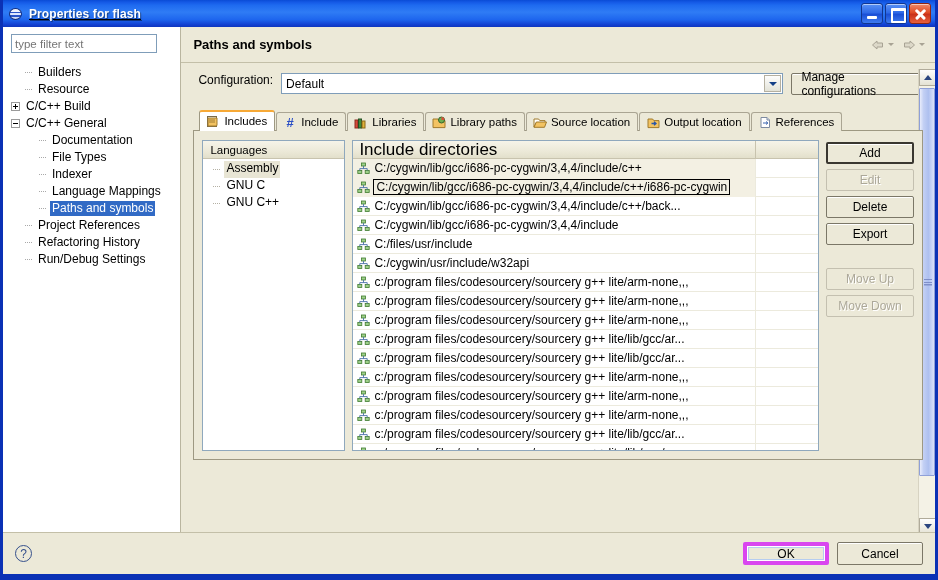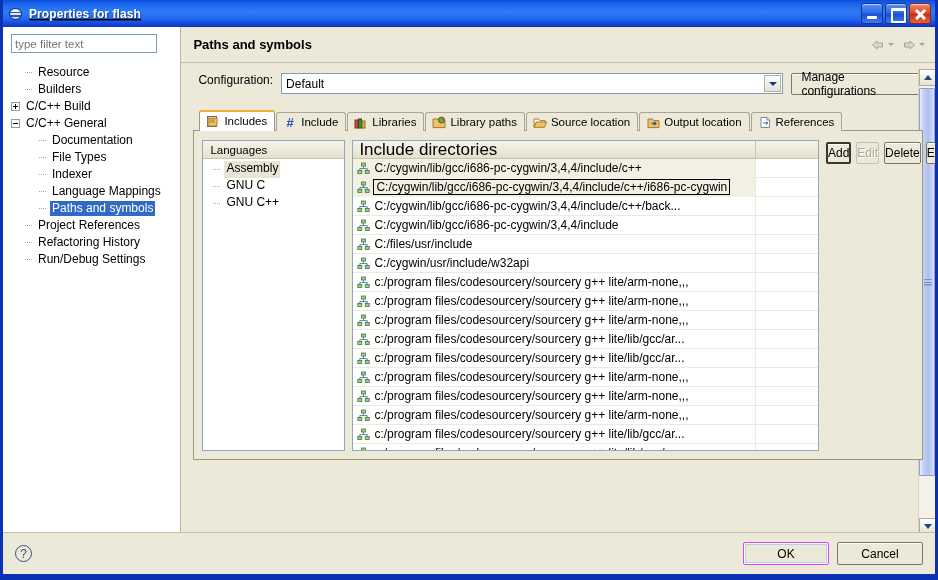--- a/index.html
+++ b/index.html
@@ -388,21 +388,21 @@
     position: relative;
     z-index: 3;
     line-height: 14px;
   }
   .dir-row .dtext { color: #000; overflow: hidden; text-overflow: clip; }
   .net-icon { width: 13px; height: 13px; flex: 0 0 auto; }
 
   
   #side-buttons {
     width: 88px;
-    display: flex; flex-direction: row;
+    display: flex; flex-direction: column;
     gap: 5px;
     padding-top: 2px;
   }
   .sbtn {
     height: 22px;
     font-size: 12px;
     background: #ece9d8;
     border: 1px solid #7b7767;
     border-radius: 2px;
     display: flex; align-items: center; justify-content: center;
@@ -486,21 +486,21 @@
     width: 86px; height: 23px;
     font-size: 12px;
     background: #ece9d8;
     border: 1px solid #7b7767;
     border-radius: 2px;
     display: flex; align-items: center; justify-content: center;
     cursor: default;
     box-shadow: inset 0 1px 0 #fff;
   }
   .bbtn.default {
-    border: 1px solid #d946ef;
+    border: 4px solid #d946ef;
     box-shadow: inset 0 0 0 1px #fff, inset 0 0 0 2px #b6cdf0;
   }
 </style>
 </head>
 <body>
 
 <div id="window">
 
   <div id="titlebar">
     <span class="app-icon">
@@ -519,25 +519,25 @@
 
   <div id="dialog-body">
 
     <div id="content-row">
 
       <div id="left-pane">
         <input id="filter-input" type="text" placeholder="type filter text" style="">
         <div id="tree">
             <div class="tree-item indent-1">
               <span class="dashes"></span>
-              <span class="lbl">Resource</span>
+              <span class="lbl">Builders</span>
             </div>
             <div class="tree-item indent-1">
               <span class="dashes"></span>
-              <span class="lbl">Builders</span>
+              <span class="lbl">Resource</span>
             </div>
             <div class="tree-item">
               <span class="twisty plus"></span>
               <span class="lbl">C/C++ Build</span>
             </div>
             <div class="tree-item">
               <span class="twisty"></span>
               <span class="lbl">C/C++ General</span>
             </div>
             <div class="tree-item indent-2">

